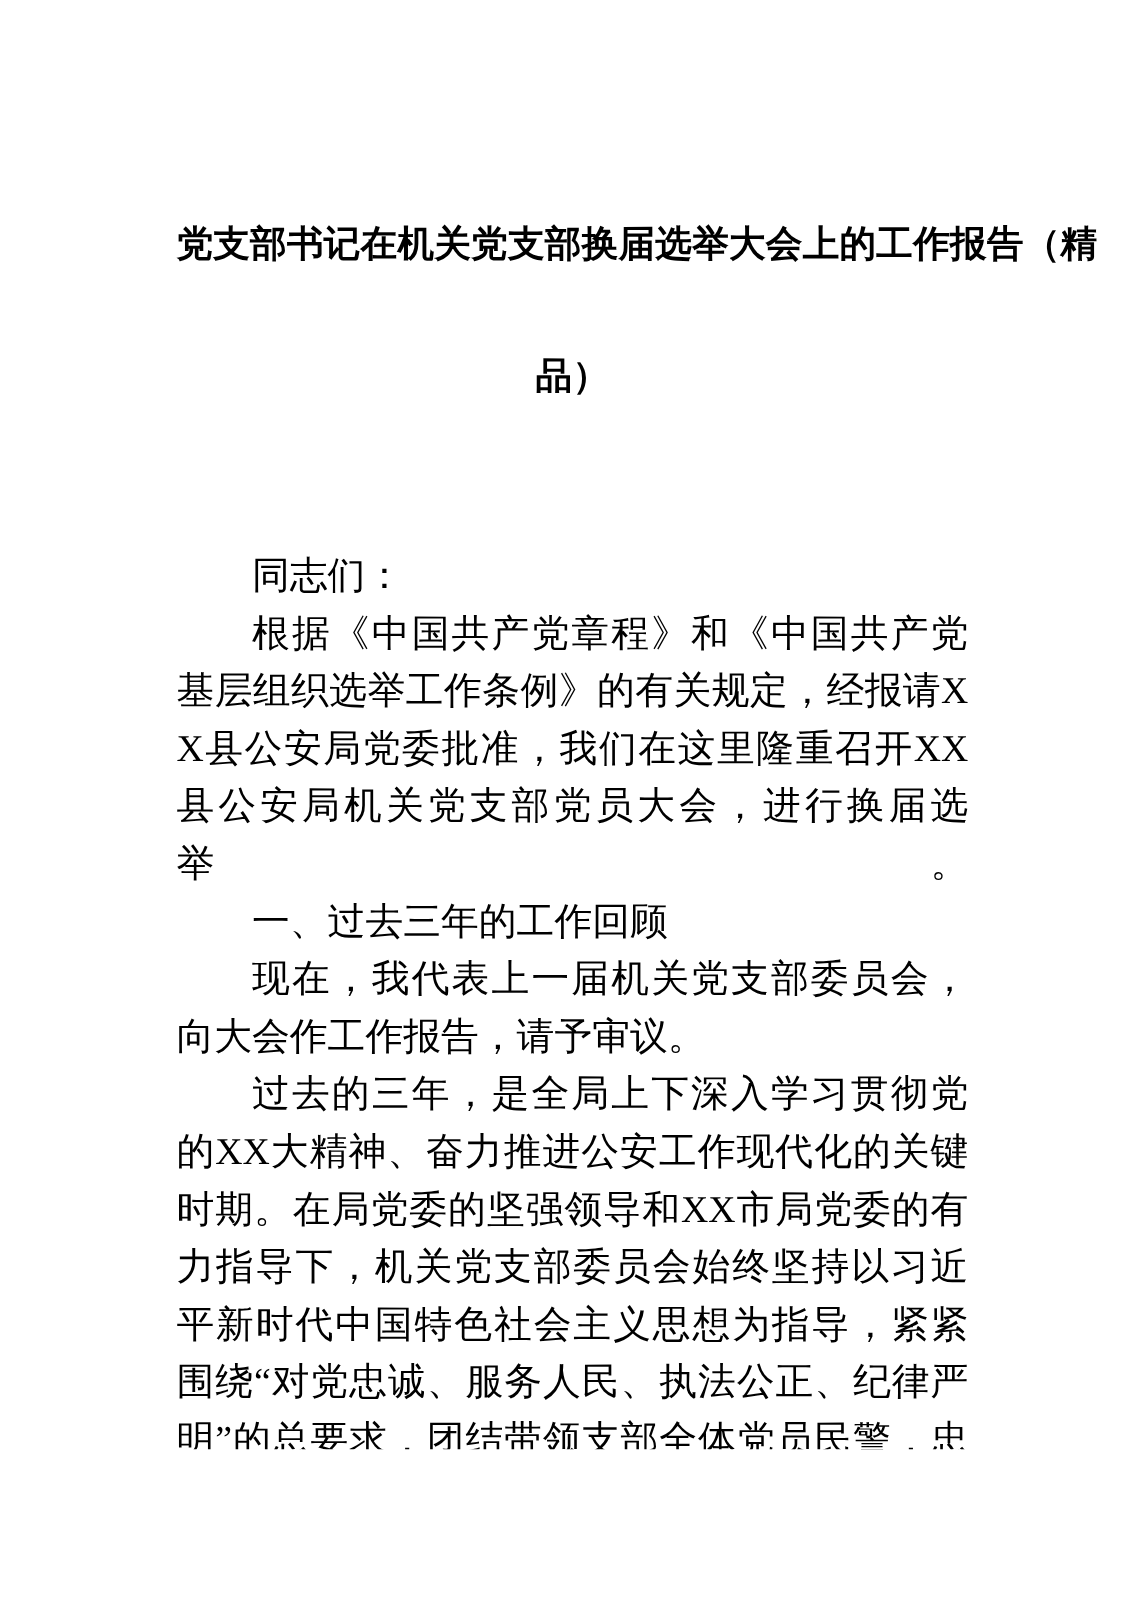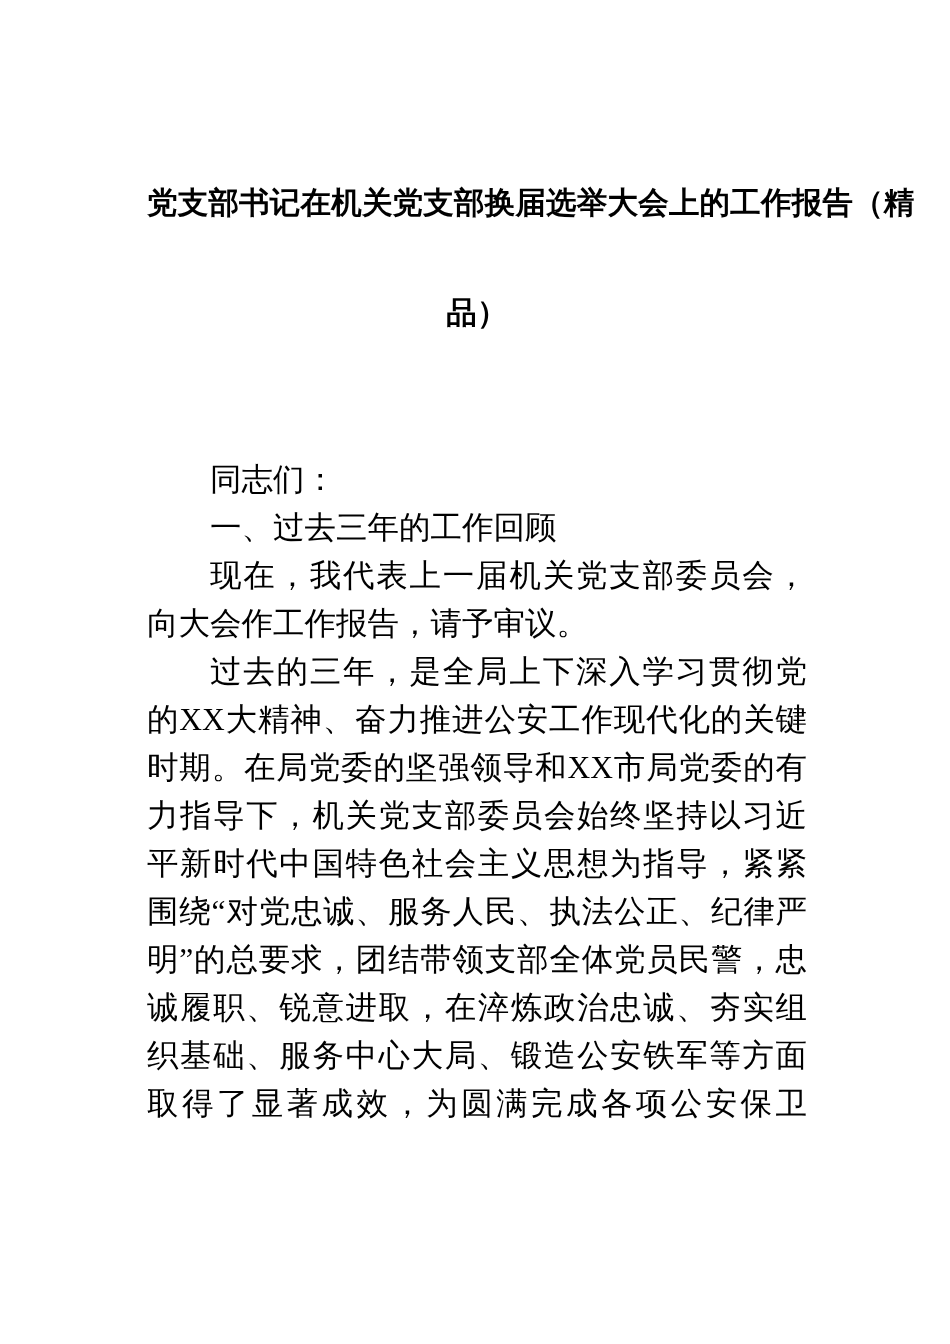--- a/index.html
+++ b/index.html
@@ -75,20 +75,21 @@
 
     <h1 class="doc-title">
       <span class="title-line-1">党支部书记在机关党支部换届选举大会上的工作报告（精</span>
       <span class="title-line-2">品）</span>
     </h1>
 
     <div class="body-block">
 
       <p class="para indent">同志们：</p>
 
+      <p class="para indent lastjust">根据《中国共产党章程》和《中国共产党基层组织选举工作条例》的有关规定，经报请XX县公安局党委批准，我们在这里隆重召开XX县公安局机关党支部党员大会，进行换届选举。</p>
 
       <p class="para indent">一、过去三年的工作回顾</p>
 
       <p class="para indent">现在，我代表上一届机关党支部委员会，向大会作工作报告，请予审议。</p>
 
       <p class="para indent lastjust">过去的三年，是全局上下深入学习贯彻党的XX大精神、奋力推进公安工作现代化的关键时期。在局党委的坚强领导和XX市局党委的有力指导下，机关党支部委员会始终坚持以习近平新时代中国特色社会主义思想为指导，紧紧围绕“对党忠诚、服务人民、执法公正、纪律严明”的总要求，团结带领支部全体党员民警，忠诚履职、锐意进取，在淬炼政治忠诚、夯实组织基础、服务中心大局、锻造公安铁军等方面取得了显著成效，为圆满完成各项公安保卫</p>
 
     </div>
   </div>
 </div>

